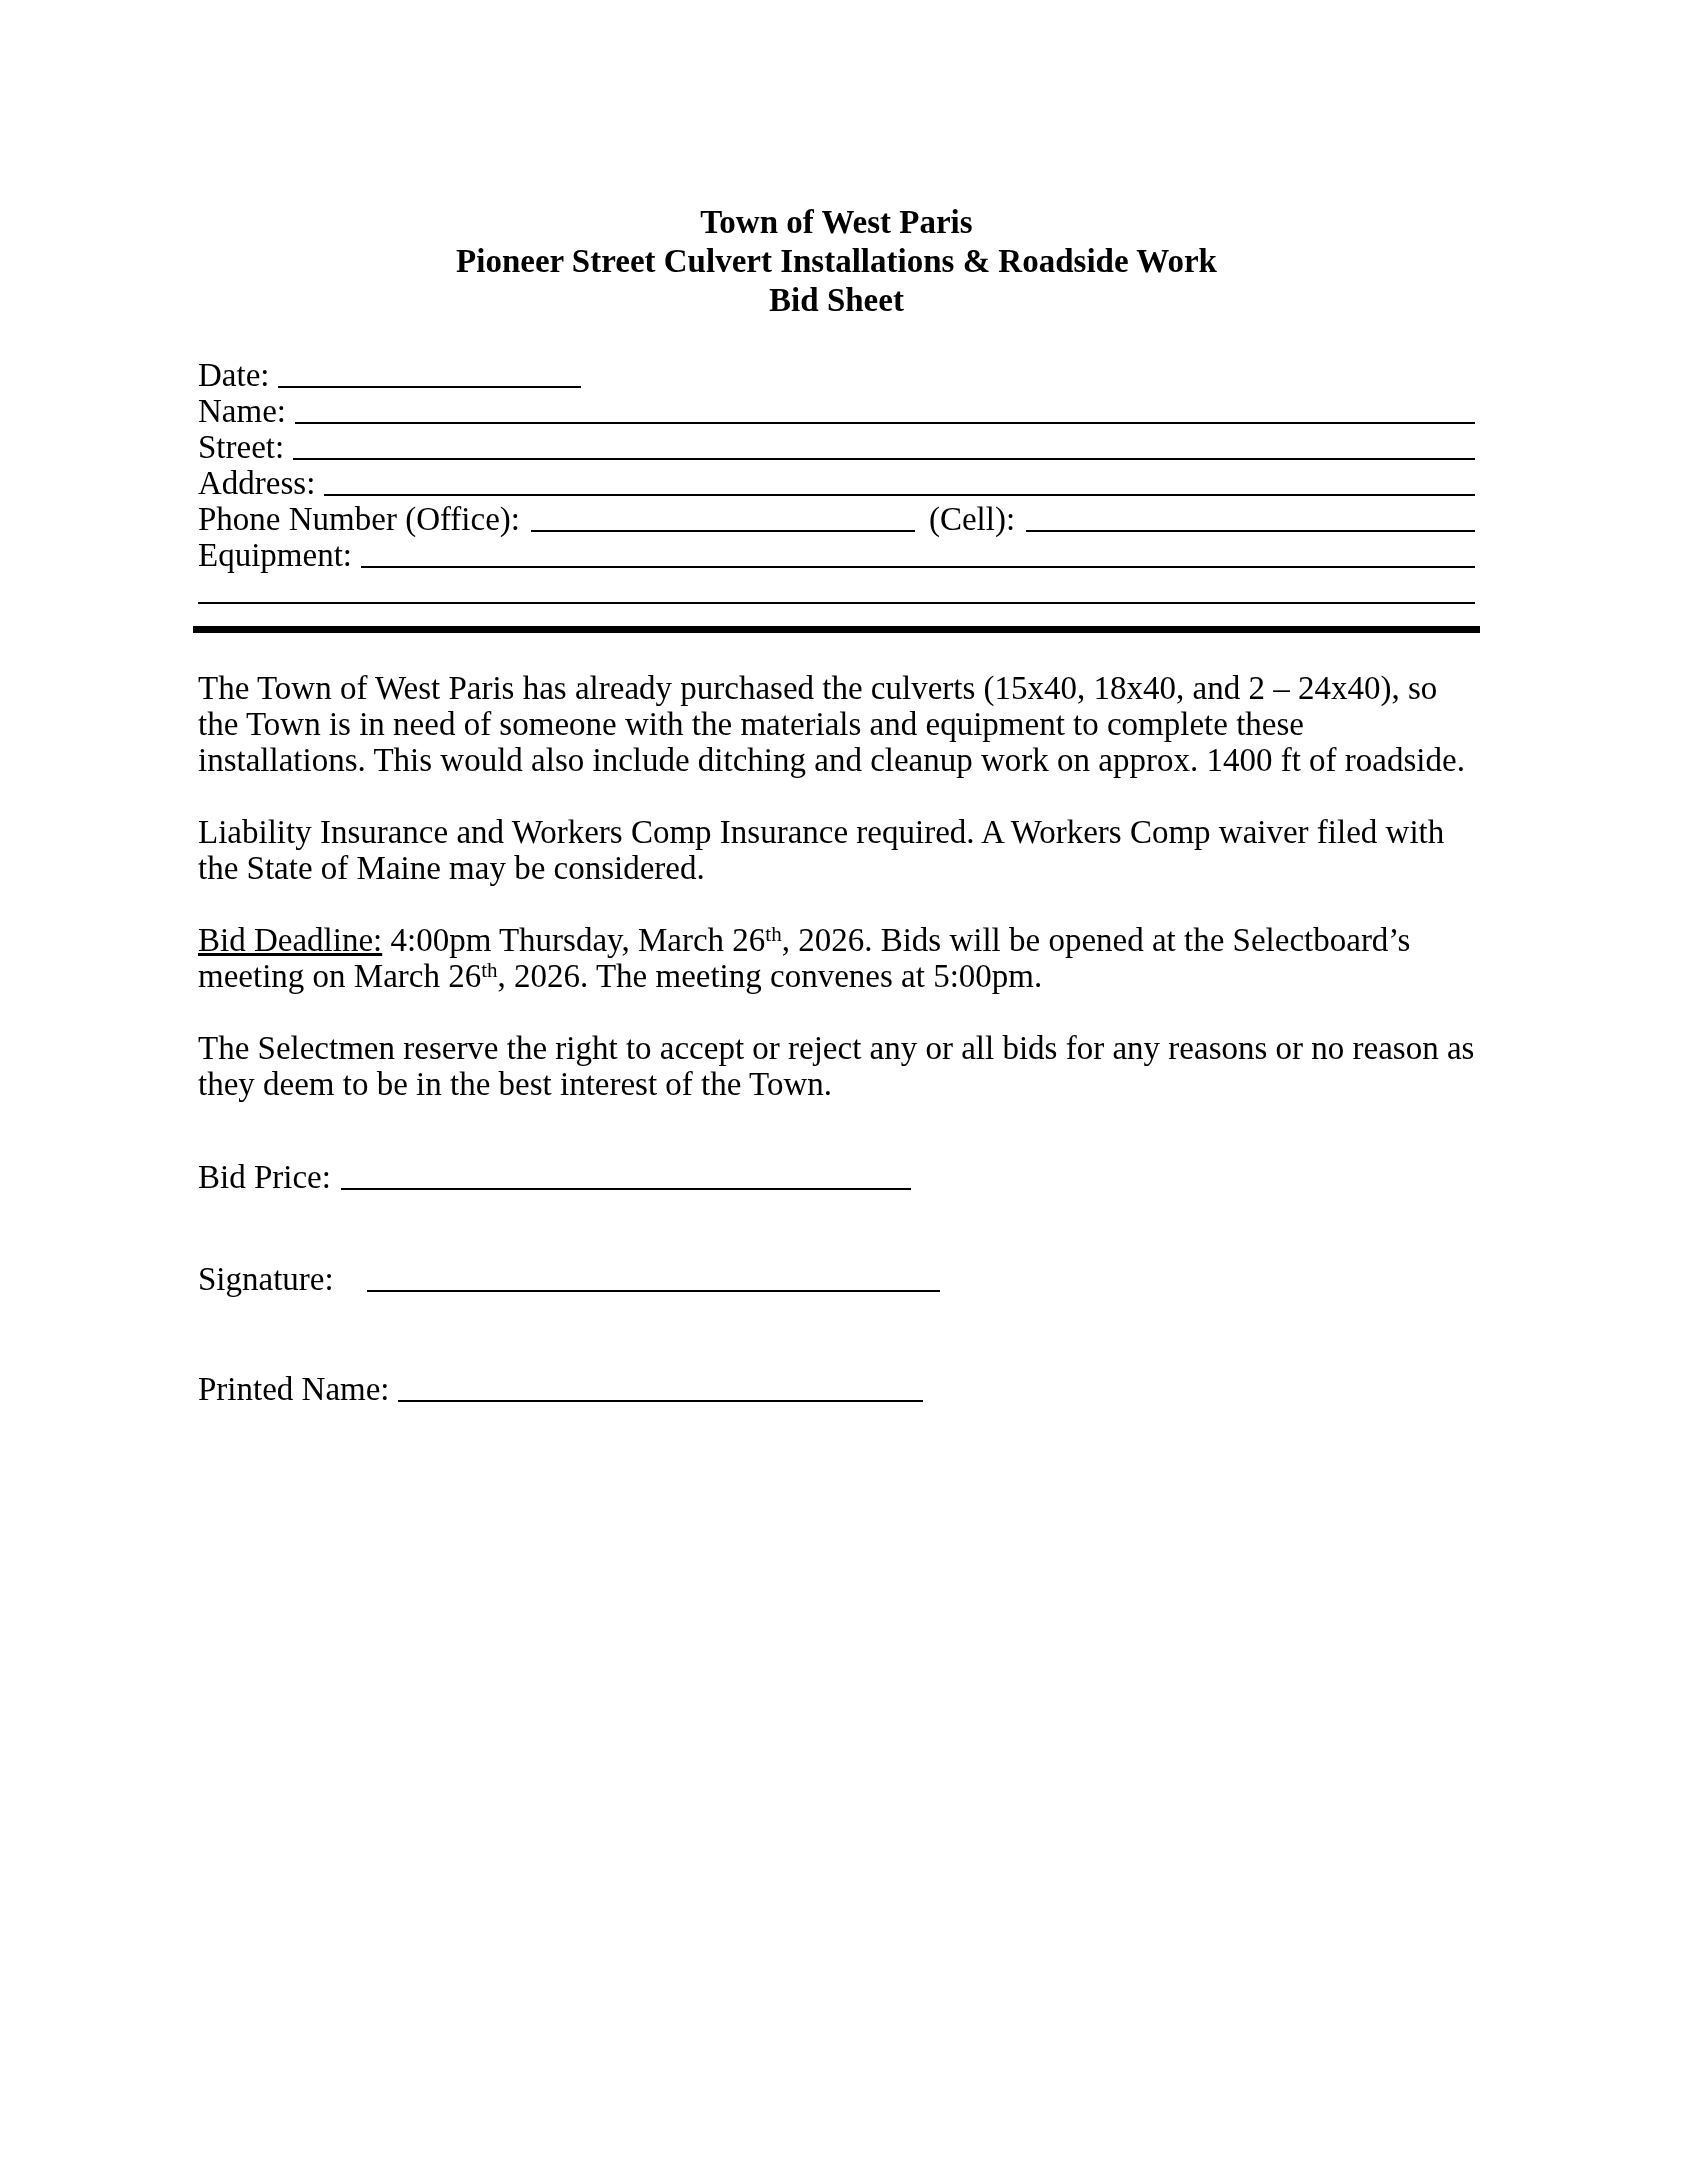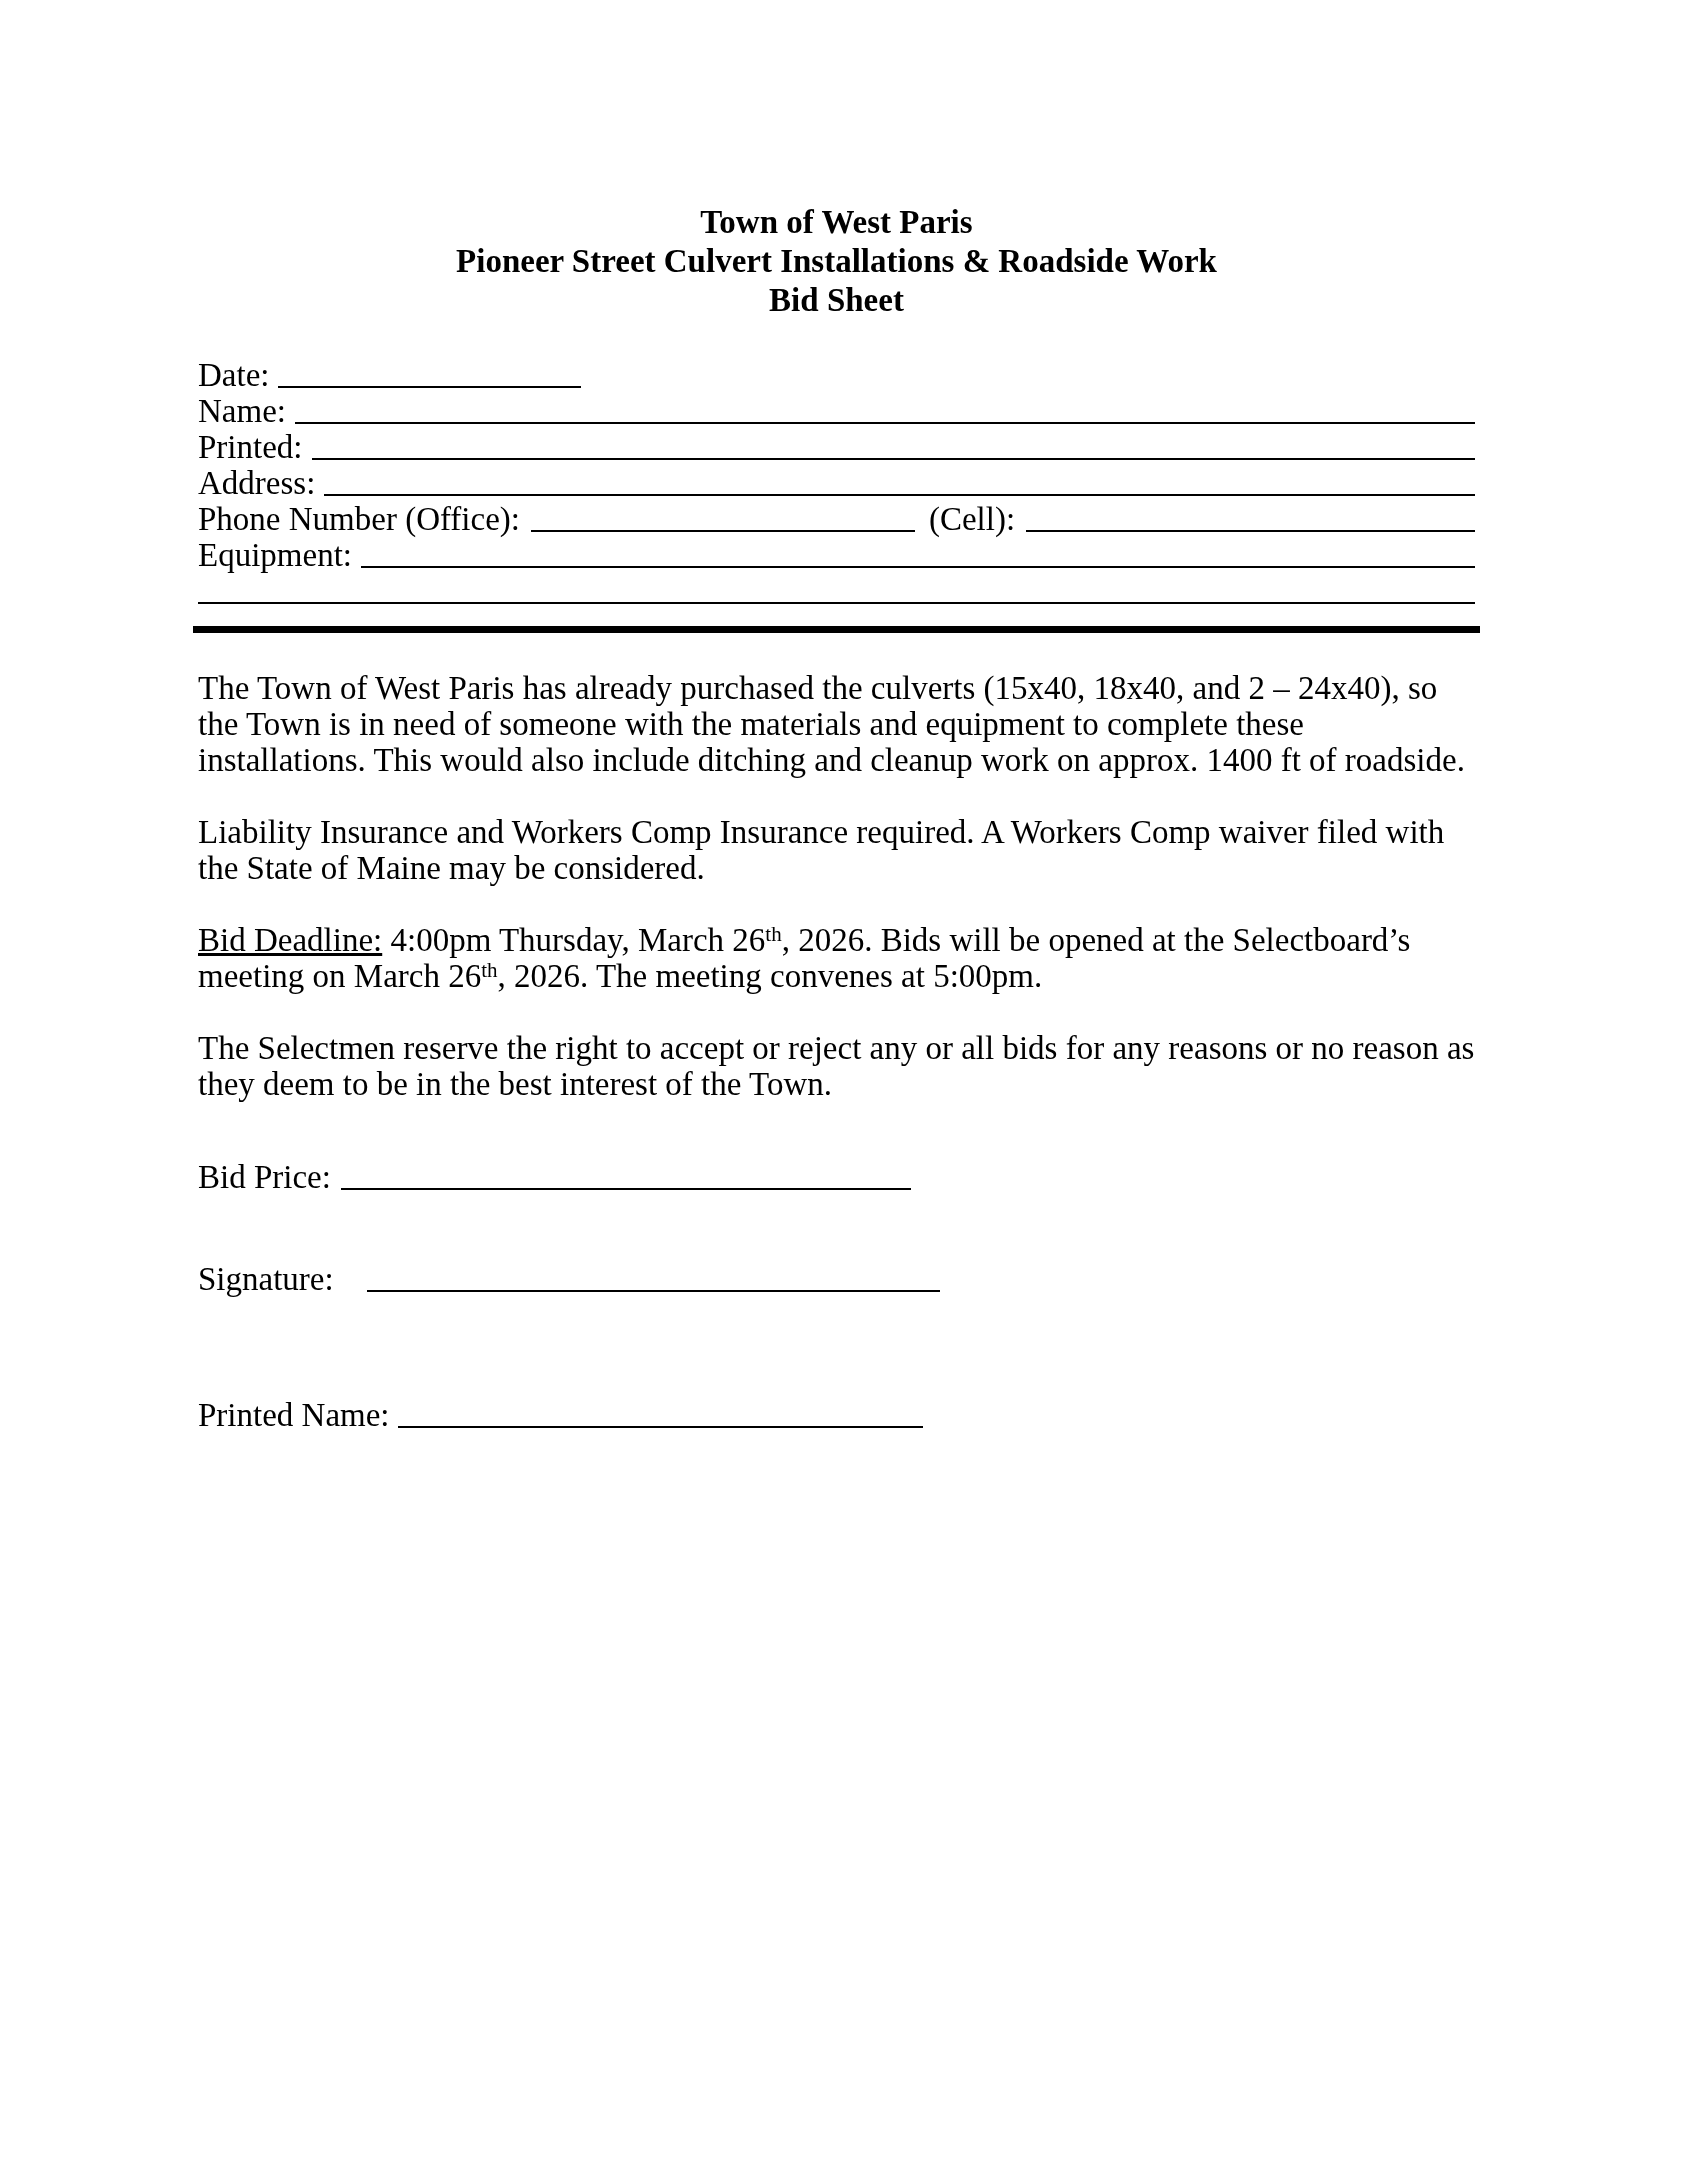--- a/index.html
+++ b/index.html
@@ -64,21 +64,21 @@
   }
 
   
   .signoff-row {
     display: flex;
     align-items: flex-end;
     height: 36px;
   }
   .bid-price-row { margin-top: 57px; }
   .signature-row { margin-top: 66px; gap: 20px; }
-  .printed-name-row { margin-top: 100px; }
+  .printed-name-row { margin-top: 74px; }
   .bid-price-line { width: 570px; margin-left: 10px; }
   .signature-line { width: 573px; margin-left: 13px; }
   .printed-name-line { width: 525px; margin-left: 8px; }
 </style>
 </head>
 <body>
 
 <div class="page">
 
   <header class="doc-header">
@@ -90,21 +90,21 @@
   <section class="form-block">
     <div class="form-row">
       <span class="lbl">Date:</span>
       <span class="fill-line date-line"></span>
     </div>
     <div class="form-row">
       <span class="lbl">Name:</span>
       <span class="fill-line grow"></span>
     </div>
     <div class="form-row">
-      <span class="lbl">Printed:</span>
+      <span class="lbl">Street:</span>
       <span class="fill-line grow"></span>
     </div>
     <div class="form-row">
       <span class="lbl">Address:</span>
       <span class="fill-line grow"></span>
     </div>
     <div class="form-row">
       <span class="lbl">Phone Number (Office):</span>
       <span class="fill-line office-line"></span>
       <span class="lbl cell-lbl">(Cell):</span>

